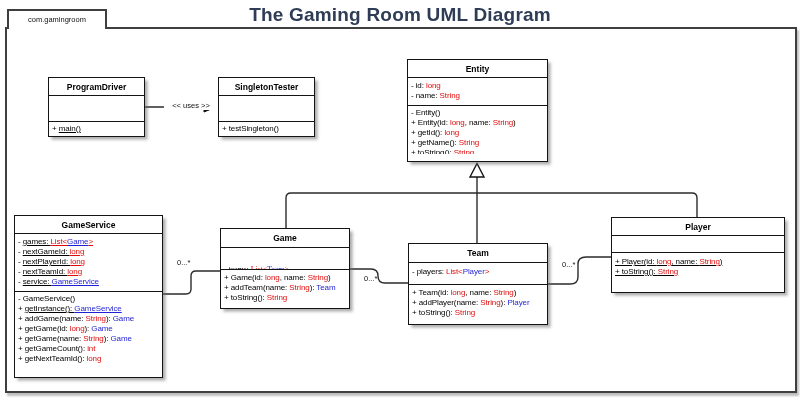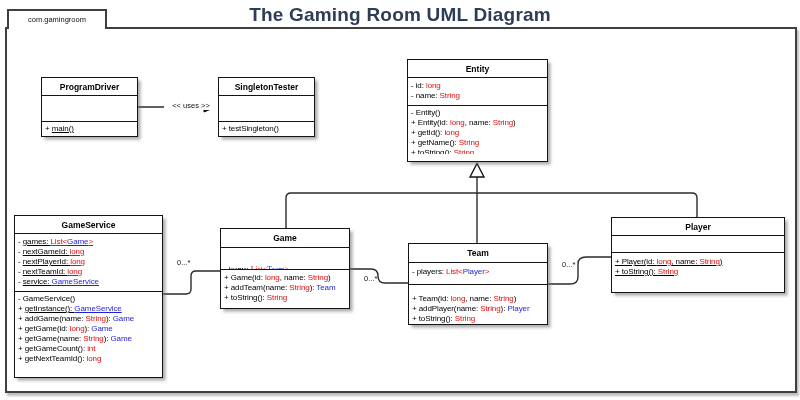--- a/index.html
+++ b/index.html
@@ -60,21 +60,21 @@
     <path d="M350,269 L371,269 Q378,269 378,276 Q378,283 385,283 L408,283" fill="none" stroke="#2b2b2b" stroke-width="1.4"></path>
 
     <path d="M548,284 L570,284 Q578,284 578,277 L578,264 Q578,257 586,257 L611,257" fill="none" stroke="#2b2b2b" stroke-width="1.4"></path>
   </svg>
 
   <span class="edge-label" style="left:164px;top:101px;width:52px;text-align:center;">&lt;&lt; uses &gt;&gt;</span>
   <span class="mult-label" style="left:177px;top:258px;">0...*</span>
   <span class="mult-label" style="left:364px;top:274px;">0...*</span>
   <span class="mult-label" style="left:562px;top:260px;">0...*</span>
 
-  <div class="uml-class" style="left:41px;top:77px;width:97px;height:60px;">
+  <div class="uml-class" style="left:48px;top:77px;width:97px;height:60px;">
     <div class="uml-title" style="height:17px;">ProgramDriver</div>
     <div class="uml-comp" style="height:26px;"></div>
     <div class="uml-comp" style="height:14px;">
         <div class="member-line"><span>+ </span><span class="u">main()</span></div>
       </div>
   </div>
 
   <div class="uml-class" style="left:218px;top:77px;width:97px;height:60px;">
     <div class="uml-title" style="height:17px;">SingletonTester</div>
     <div class="uml-comp" style="height:26px;"></div>
@@ -128,21 +128,21 @@
         <div class="member-line"><span>+ addTeam(name: </span><span class="c-r">String</span><span>): </span><span class="c-b">Team</span></div>
         <div class="member-line"><span>+ toString(): </span><span class="c-r">String</span></div>
       </div>
   </div>
 
   <div class="uml-class" style="left:408px;top:243px;width:140px;height:82px;">
     <div class="uml-title" style="height:18px;">Team</div>
     <div class="uml-comp" style="height:22px;padding-top:4px;">
         <div class="member-line"><span>- players: </span><span class="c-r">List&lt;</span><span class="c-b">Player</span><span class="c-r">&gt;</span></div>
       </div>
-    <div class="uml-comp" style="height:39px;padding-top:9px;">
+    <div class="uml-comp" style="height:39px;padding-top:3px;">
         <div class="member-line"><span>+ Team(id: </span><span class="c-r">long</span><span>, name: </span><span class="c-r">String</span><span>)</span></div>
         <div class="member-line"><span>+ addPlayer(name: </span><span class="c-r">String</span><span>): </span><span class="c-b">Player</span></div>
         <div class="member-line"><span>+ toString(): </span><span class="c-r">String</span></div>
       </div>
   </div>
 
   <div class="uml-class" style="left:611px;top:217px;width:174px;height:76px;">
     <div class="uml-title" style="height:17px;">Player</div>
     <div class="uml-comp" style="height:17px;"></div>
     <div class="uml-comp" style="height:39px;padding-top:4px;text-decoration:underline;">

